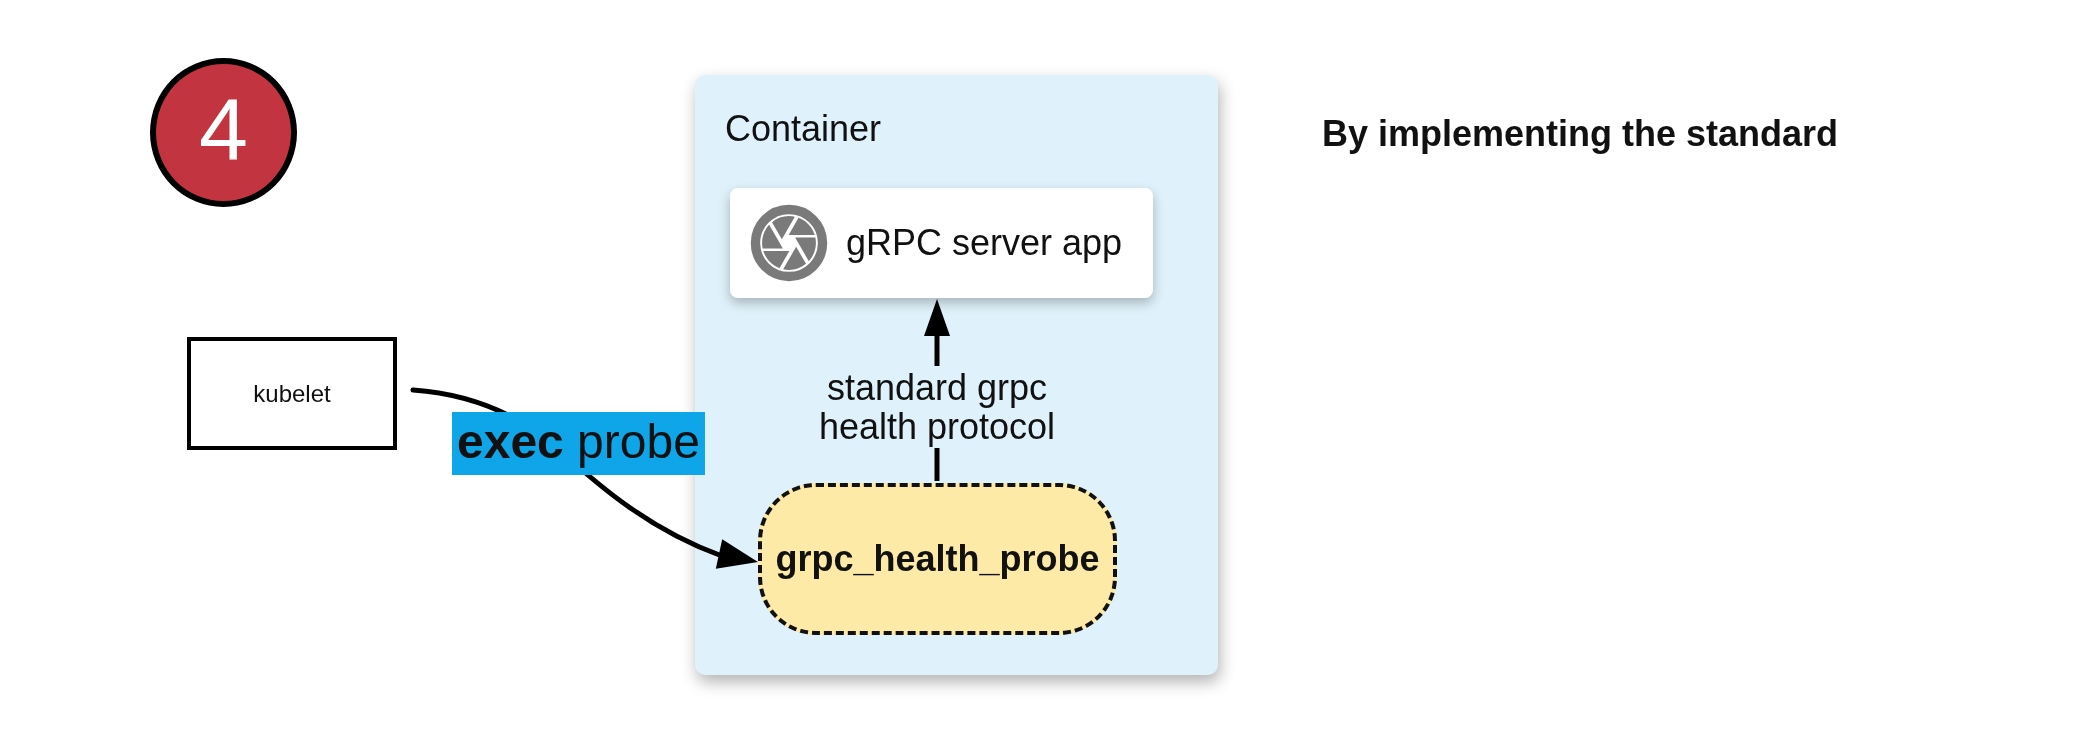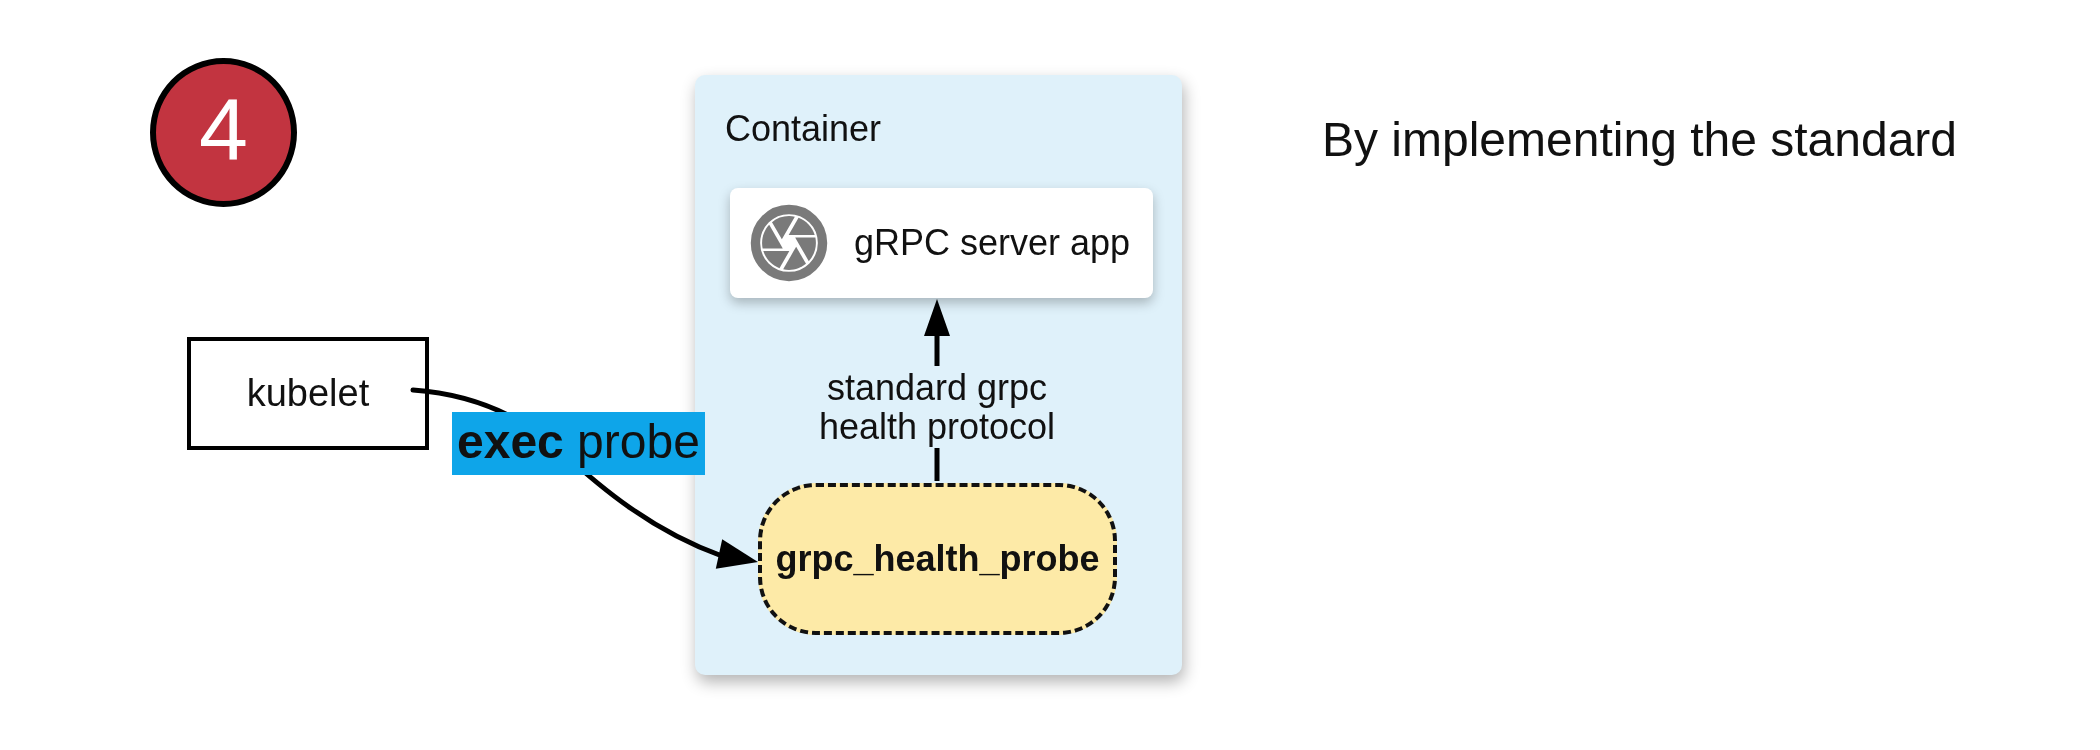--- a/index.html
+++ b/index.html
@@ -28,57 +28,58 @@
     color: #ffffff;
     font-size: 88px;
     line-height: 1;
     padding-bottom: 6px;
   }
 
   
   .kubelet-box {
     position: absolute;
     left: 187px; top: 337px;
-    width: 242px; height: 113px;
+    width: 210px; height: 113px;
     box-sizing: border-box;
     border: 4px solid #000;
     background: #ffffff;
     display: flex; align-items: center; justify-content: center;
-    font-size: 38px;
+    font-size: 24px;
   }
 
   
   .container-box {
     position: absolute;
     left: 695px; top: 75px;
     width: 487px; height: 600px;
     background: #DFF1FA;
     border-radius: 10px;
     box-shadow: 2px 7px 16px rgba(0,0,0,0.30);
+    padding-left: 36px;
   }
   .container-label {
     position: absolute;
     left: 30px; top: 33px;
     font-size: 36px;
   }
 
   
   .server-box {
     position: absolute;
     left: 35px; top: 113px;
     width: 423px; height: 110px;
     box-sizing: border-box;
     background: #ffffff;
     border-radius: 8px;
     box-shadow: 0 5px 12px rgba(0,0,0,0.25);
     display: flex; align-items: center;
     padding-left: 20px;
   }
   .server-icon { width: 78px; height: 78px; flex: 0 0 auto; }
-  .server-label { font-size: 36px; margin-left: 26px; white-space: nowrap; }
+  .server-label { font-size: 36px; margin-left: 18px; white-space: nowrap; }
 
   
   .probe-pill {
     position: absolute;
     left: 63px; top: 408px;
     width: 359px; height: 152px;
     box-sizing: border-box;
     background: #FDEAA7;
     border: 4px dashed #111;
     border-radius: 58px;
@@ -117,24 +118,25 @@
     font-size: 36px;
     line-height: 39px;
     text-align: center;
     padding: 2px 10px;
     white-space: nowrap;
   }
 
   
   .note {
     position: absolute;
-    left: 1322px; top: 118px;
-    font-size: 48px;
+    left: 1322px; top: 112px;
+    font-size: 36px;
     line-height: 43px;
     white-space: nowrap;
+    font-weight: bold;
   }
 </style>
 </head>
 <body>
 
 <div class="canvas">
 
   <div class="badge" style="background-color: rgb(194, 52, 64);">
     <span class="badge-number">4</span>
   </div>

